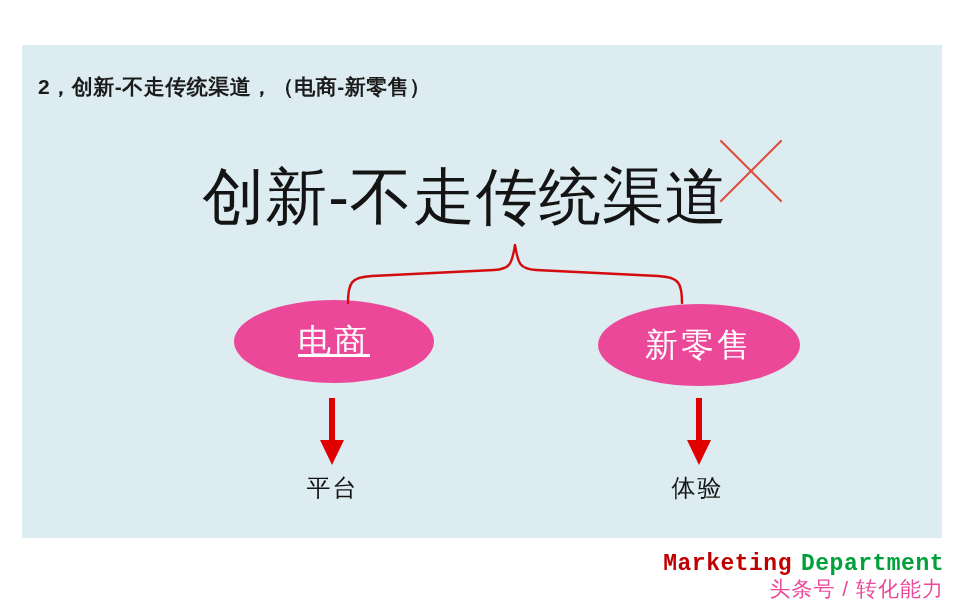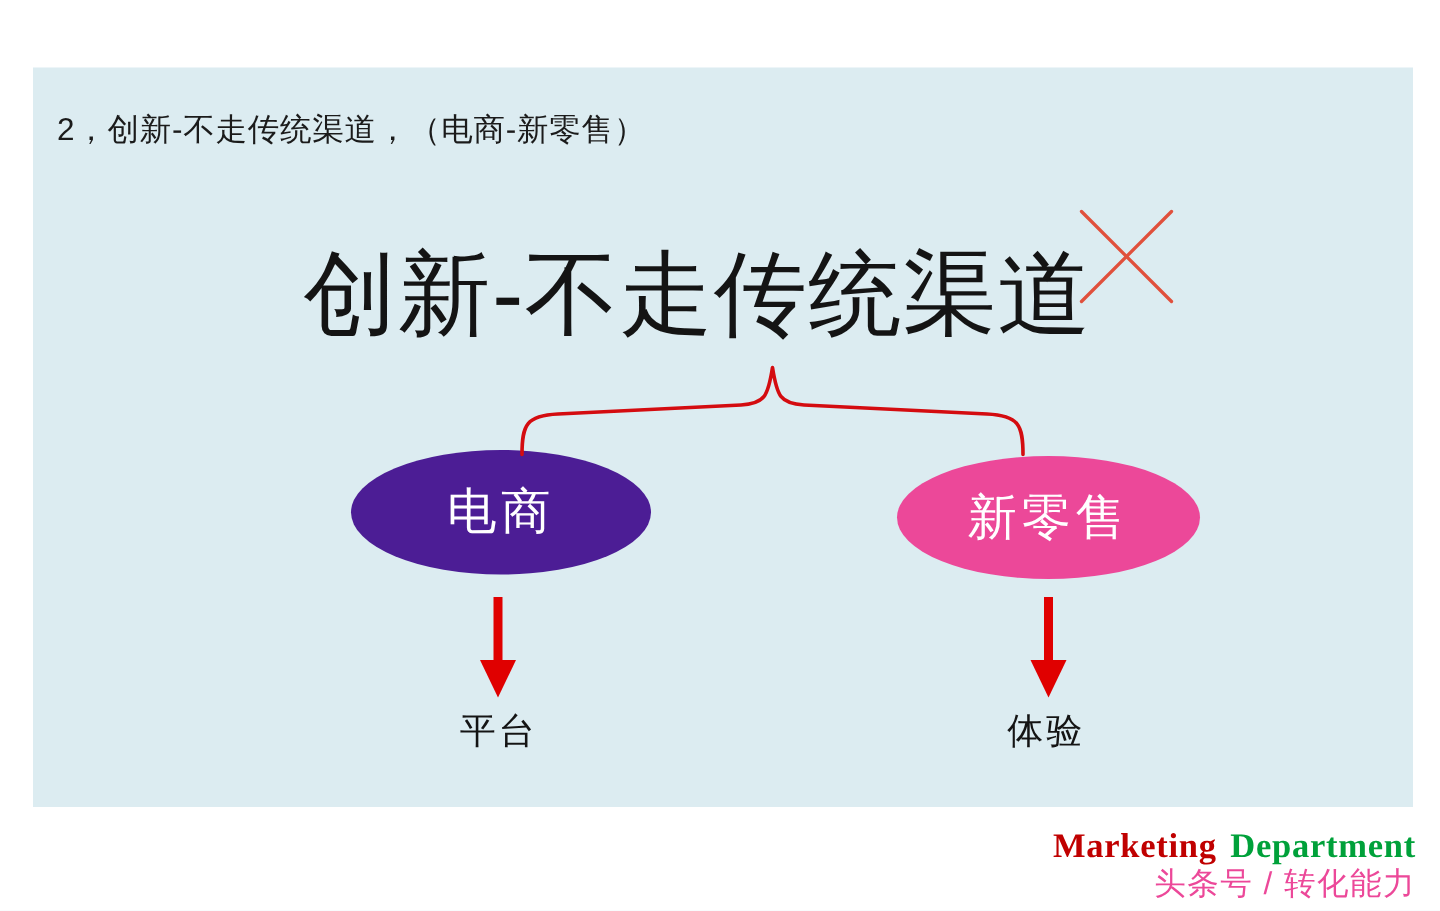--- a/index.html
+++ b/index.html
@@ -32,20 +32,21 @@
   
   #slide-header {
     position: absolute;
     left: 38px;
     top: 73px;
     font-size: 21px;
     line-height: 28px;
     color: #1b1b1b;
     letter-spacing: 0.5px;
     white-space: nowrap;
+    font-weight: bold;
   }
 
   
   #slide-title {
     position: absolute;
     left: 0;
     top: 160px;
     width: 960px;
     text-align: center;
     font-size: 62px;
@@ -77,21 +78,22 @@
     font-size: 33px;
     letter-spacing: 3px;
     font-weight: 400;
   }
 
   #node-ecommerce {
     left: 234px;
     top: 300px;
     width: 200px;
     height: 83px;
-    background: #4c1d95;
+    background: #ec4899;
+    text-decoration: underline;
   }
 
   #node-newretail {
     left: 598px;
     top: 304px;
     width: 202px;
     height: 82px;
     background: #ec4899;
   }
 
@@ -110,21 +112,21 @@
 
   
   #footer-brand {
     position: absolute;
     right: 16px;
     top: 551px;
     font-size: 23px;
     font-weight: bold;
     letter-spacing: 0.5px;
     white-space: nowrap;
-    font-family: Liberation Serif, serif;
+    font-family: Liberation Mono, monospace;
   }
   #brand-marketing { color: #c00000; }
   #brand-department { color: #00a13a; margin-left: 9px; }
 
   #footer-watermark {
     position: absolute;
     right: 16px;
     top: 575px;
     font-size: 21px;
     color: #ec4899;

